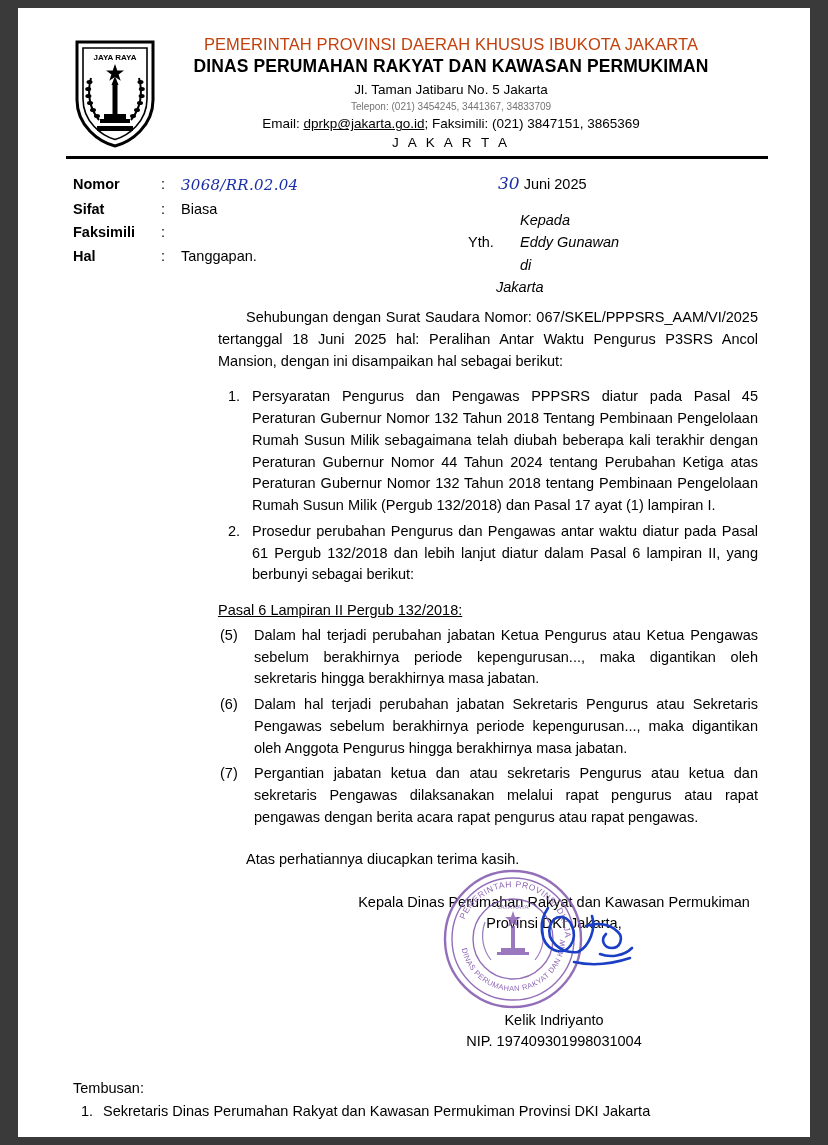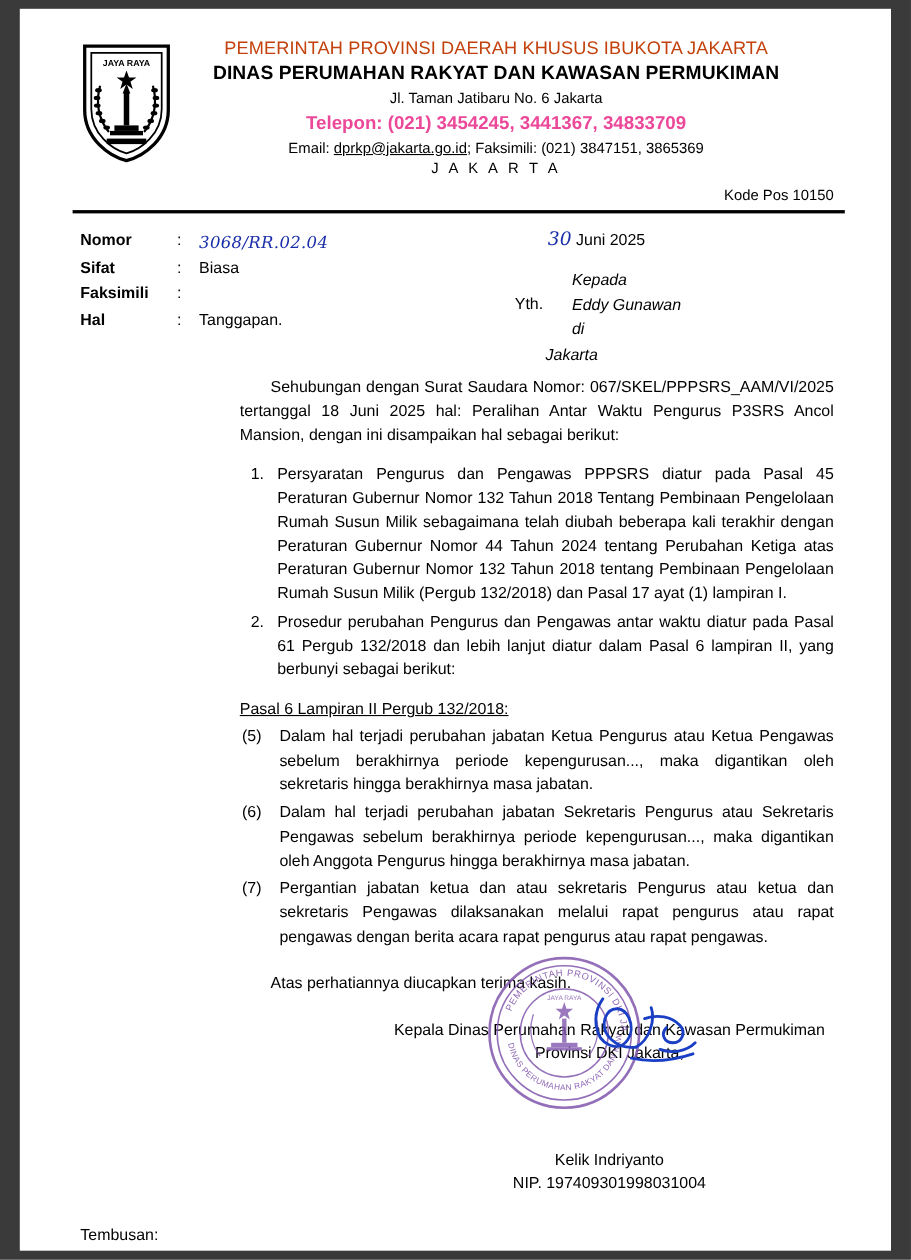--- a/index.html
+++ b/index.html
@@ -65,24 +65,23 @@
     line-height: 1.3;
     letter-spacing: .1px;
   }
   .head-line3 {
     font-size: 13.5px;
     color: #000;
     margin-top: 3px;
     line-height: 1.45;
   }
   .head-line4 {
-    font-size: 17px;
-    color: #ec4899;
+    font-size: 10px;
+    color: #737373;
     line-height: 1.45;
-    font-weight: bold;
   }
   .head-email {
     font-size: 13.5px;
     color: #000;
     line-height: 1.45;
   }
   .head-email u { text-decoration: underline; }
   .head-city {
     font-size: 13.5px;
     color: #000;
@@ -322,28 +321,27 @@
             <ellipse cx="66" cy="72" rx="3" ry="2"></ellipse>
               <ellipse cx="62" cy="78" rx="3" ry="2"></ellipse>
           </g>
 
           <rect x="26" y="88" width="36" height="5" fill="#000"></rect>
         </svg>
       </div>
       <div class="head-text">
         <div class="head-line1">PEMERINTAH PROVINSI DAERAH KHUSUS IBUKOTA JAKARTA</div>
         <div class="head-line2">DINAS PERUMAHAN RAKYAT DAN KAWASAN PERMUKIMAN</div>
-        <div class="head-line3">Jl. Taman Jatibaru No. 6 Jakarta</div>
+        <div class="head-line3">Jl. Taman Jatibaru No. 5 Jakarta</div>
         <div class="head-line4">Telepon: (021) 3454245, 3441367, 34833709</div>
         <div class="head-email"><span>Email: </span><u>dprkp@jakarta.go.id</u><span>; Faksimili: (021) 3847151, 3865369</span></div>
         <div class="head-city">J A K A R T A</div>
       </div>
     </div>
 
-    <div class="kodepos">Kode Pos 10150</div>
     <div class="rule"></div>
 
     <div class="meta-wrap">
       <table class="meta-table">
         <tbody>
             <tr>
           <td class="meta-label">Nomor</td>
           <td class="meta-colon">:</td>
           <td class="meta-value handwritten">3068/RR.02.04</td>
         </tr>

